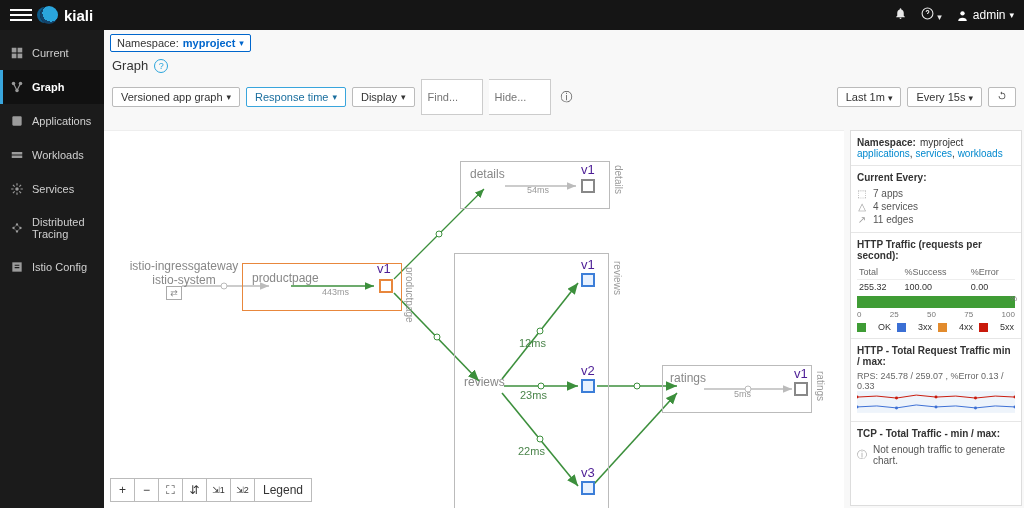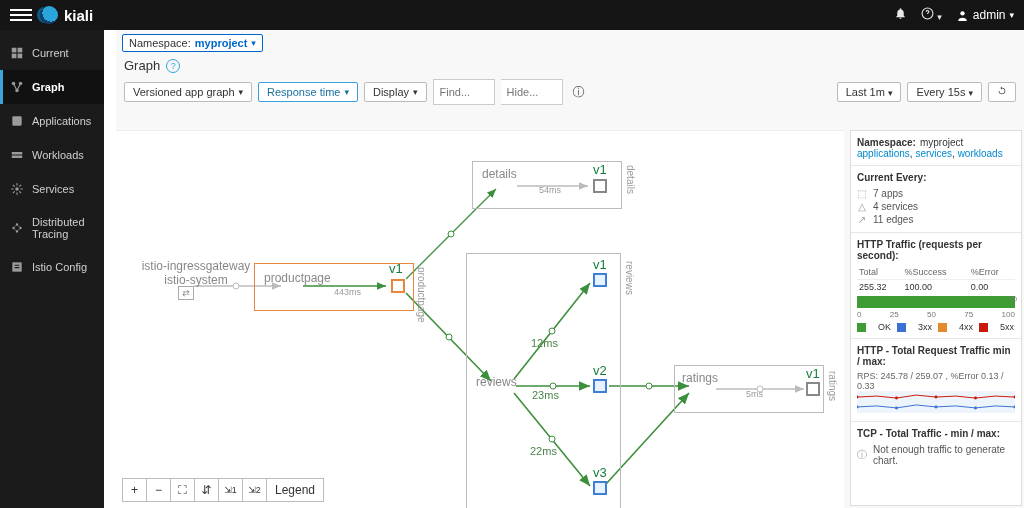--- a/index.html
+++ b/index.html
@@ -18,41 +18,41 @@
   .caret { font-size:9px; }
 
   
   .sidebar { position:absolute; top:30px; left:0; width:104px; bottom:0; background:#1b1b1b; color:#ccc; padding-top:6px;}
   .side-item { display:flex; align-items:center; gap:8px; padding:10px 10px; font-size:11px; cursor:pointer; color:#d0d0d0;}
   .side-item.active { background:#111; color:#fff; border-left:3px solid #39a5dc; padding-left:7px; font-weight:600;}
   .side-ico { width:14px; height:14px; opacity:.8; flex-shrink:0; }
   .side-ico svg { width:14px; height:14px; fill:#bbb; }
 
   
-  .main { position:absolute; top:30px; left:104px; right:0; bottom:0; background:#f8f8f8;margin-left:12px; }
+  .main { position:absolute; top:30px; left:104px; right:0; bottom:0; background:#f8f8f8; }
   .ns-bar { padding:4px 6px 0 6px; }
   .ns-chip { display:inline-flex; align-items:center; border:1px solid #06c; color:#06c; background:#fff; padding:2px 6px; font-size:11px; border-radius:2px; cursor:pointer;}
   .ns-chip .lbl { color:#333; margin-right:4px; }
   .title-row { padding:6px 8px 2px; font-size:13px; color:#333; display:flex; align-items:center; gap:6px;}
   .title-row .info { width:14px; height:14px; border:1px solid #2aa5dc; color:#2aa5dc; border-radius:50%; font-size:9px; line-height:12px; text-align:center; cursor:pointer;}
   .toolbar { display:flex; align-items:center; gap:6px; padding:4px 8px 8px; flex-wrap:wrap;}
   .tool-btn { background:#fff; border:1px solid #bbb; padding:3px 8px; font-size:11px; cursor:pointer; border-radius:2px; display:inline-flex; align-items:center; gap:4px;}
   .tool-btn.accent { border-color:#39a5dc; color:#1a6e9e; }
-  .input { border:1px solid #ccc; height:26px; padding:0 6px; font-size:11px; width:62px; outline:none; }
+  .input { border:1px solid #ccc; height:36px; padding:0 6px; font-size:11px; width:62px; outline:none; }
   .input.hide { border-left:none; }
   .toolbar .help { color:#555; margin-left:4px; cursor:pointer; }
   .toolbar .flex { flex:1; }
   .btn-right { background:#fff; border:1px solid #bbb; padding:3px 8px; font-size:11px; cursor:pointer; border-radius:2px;}
   .graph-canvas { position:absolute; top:100px; left:0; right:180px; bottom:0; background:#fff; border-top:1px solid #eee;}
 
   
   .svc-box { position:absolute; border:1px solid #bbb; }
   .svc-box.sel { border:1.5px solid #e8873c; }
   .svc-title { position:absolute; font-size:12px; color:#888; }
-  .svc-ver { position:absolute; font-size:13px; color:#15803d; }
+  .svc-ver { position:absolute; font-size:13px; color:#4c1d95; }
   .node-tri { position:absolute; width:0; height:0; border-left:8px solid transparent; border-right:8px solid transparent; border-bottom:14px solid #fff; }
   .node-tri.green::after, .node-tri.orange::after, .node-tri.grey::after { content:""; position:absolute; left:-10px; top:-2px; width:0;height:0; border-left:10px solid transparent; border-right:10px solid transparent; }
   .node-tri.green::after { border-bottom:17px solid #3c8f3c; z-index:-1;}
   .node-tri.orange::after { border-bottom:17px solid #e8873c; z-index:-1;}
   .node-tri.grey::after { border-bottom:17px solid #bbb; z-index:-1;}
   .node-sq { position:absolute; width:14px; height:14px; border:2px solid #888; background:#fff;}
   .node-sq.blue { border-color:#3c7ed8; background:#e7f1ff;}
   .node-sq.orange { border-color:#e8873c; }
   .sidelabel { position:absolute; font-size:10px; color:#9a9a9a; writing-mode:vertical-rl; }
   .edge-lbl { position:absolute; font-size:11px; color:#4a844a; }

